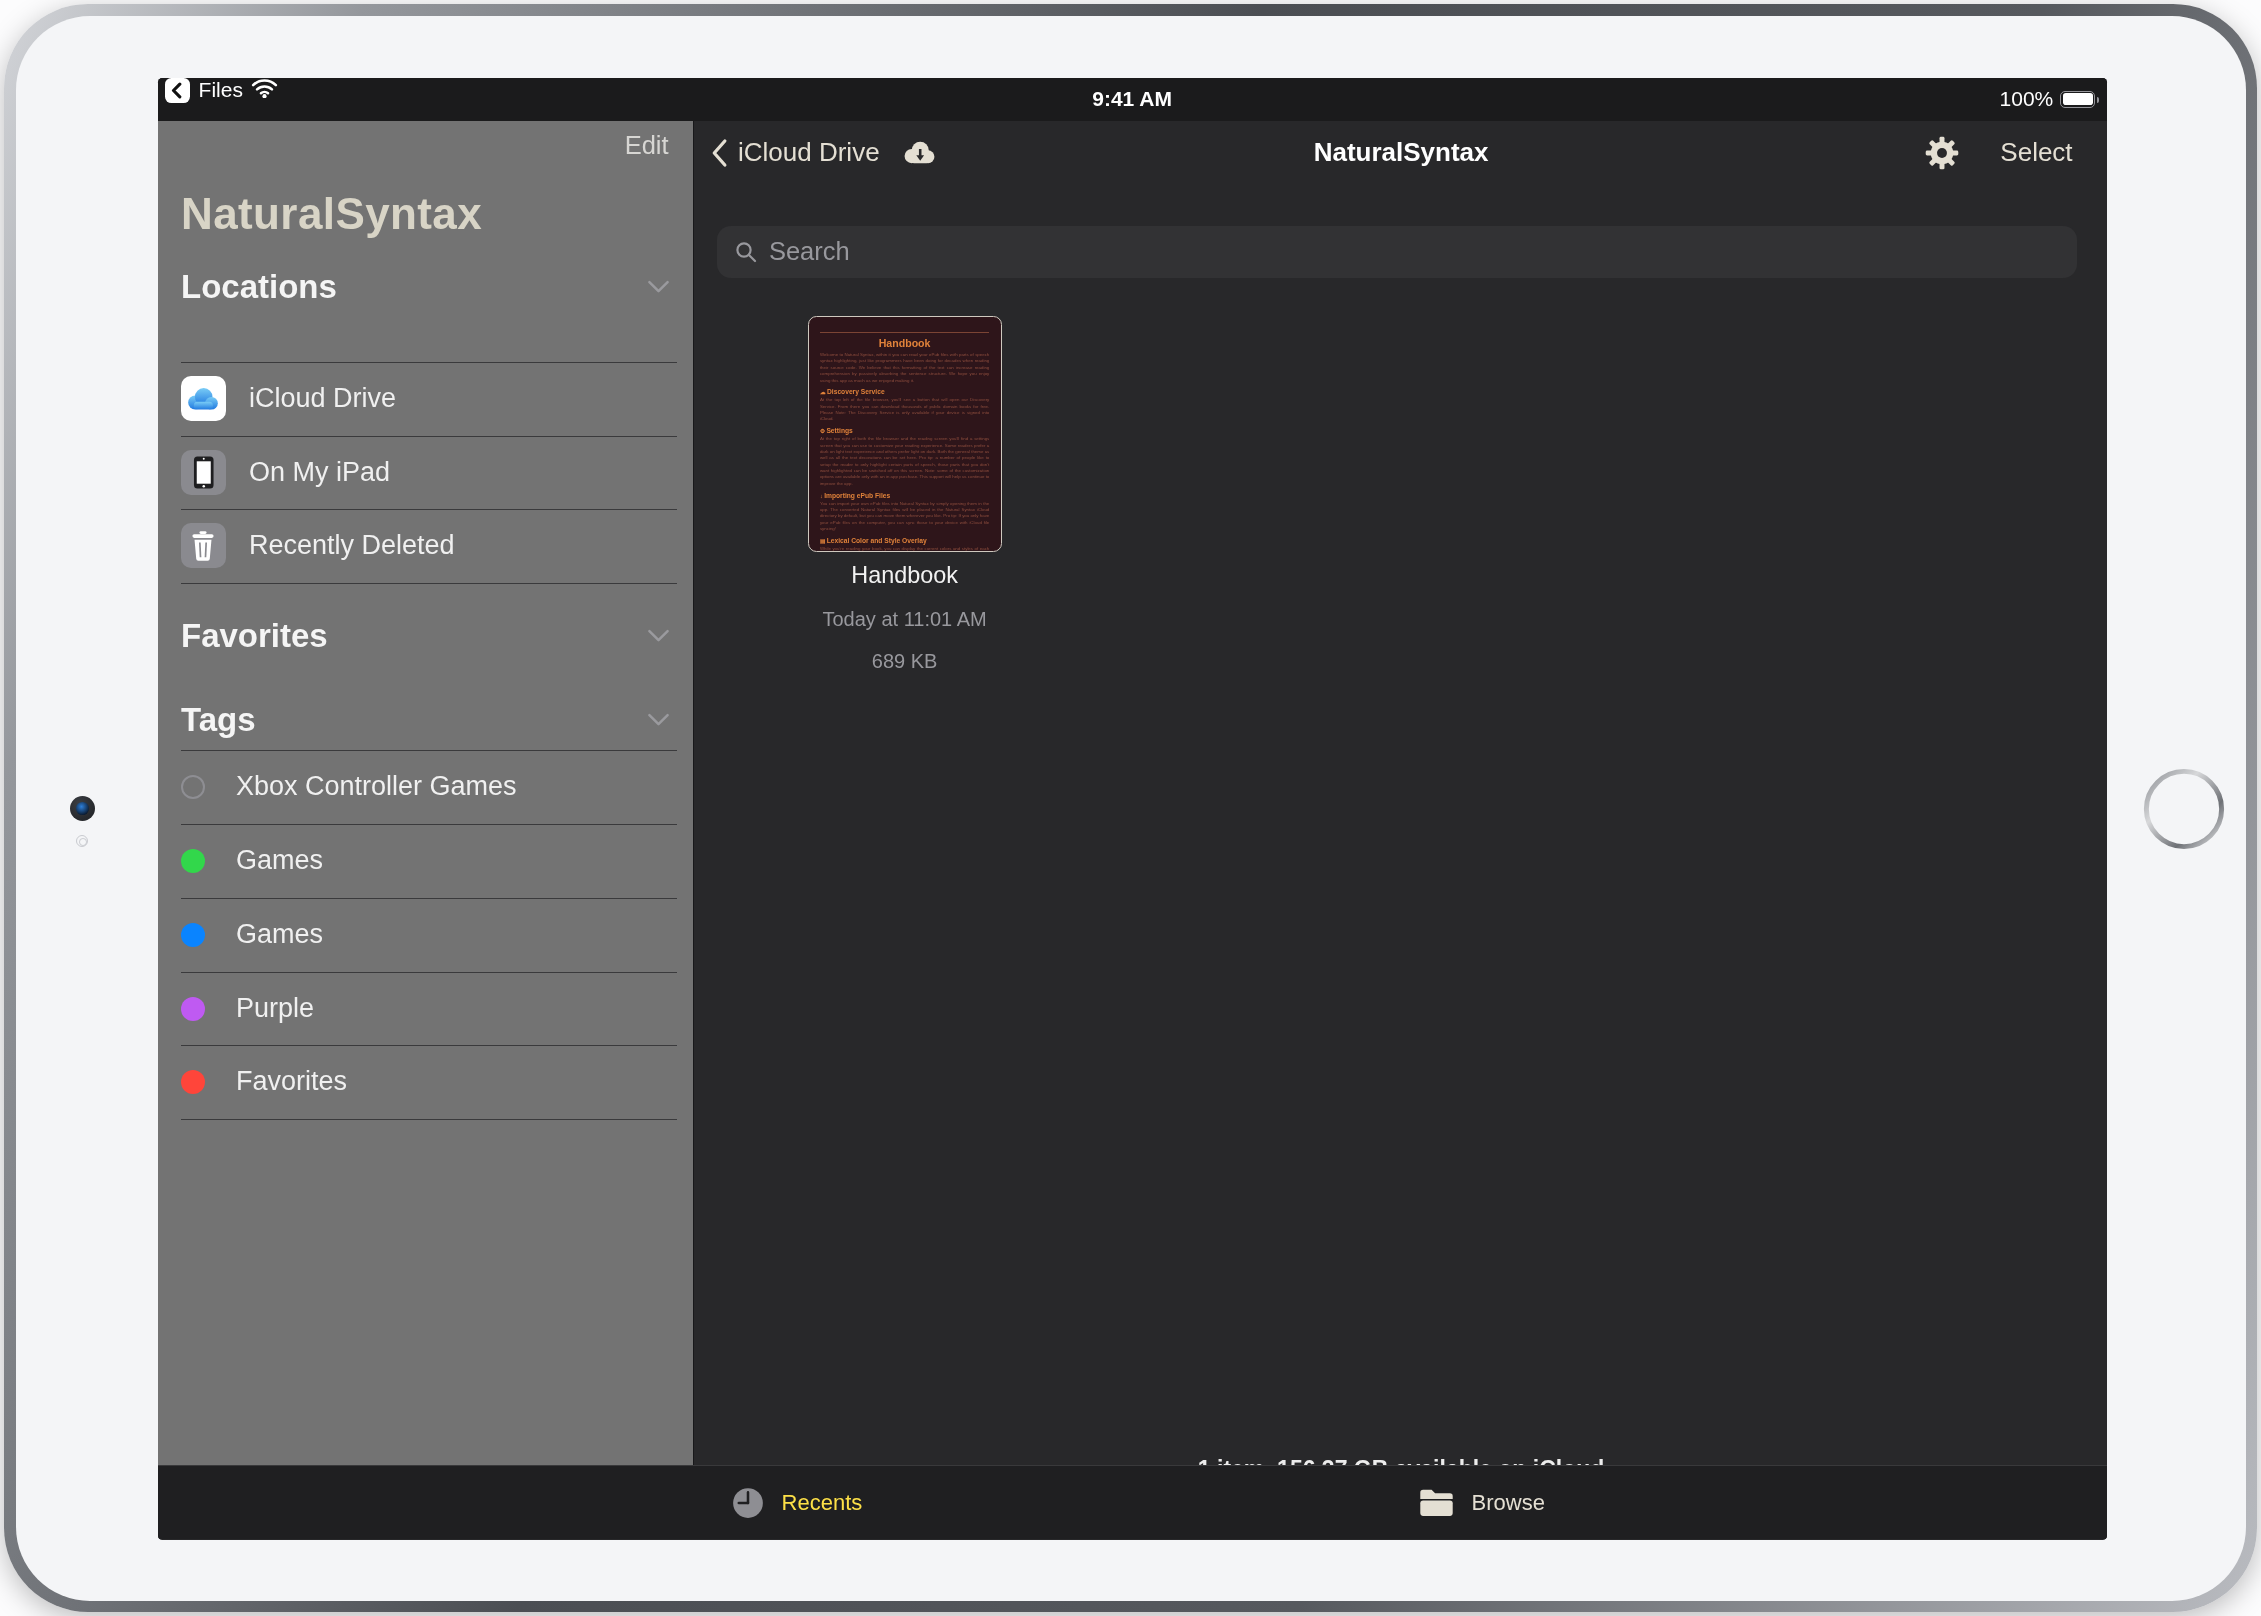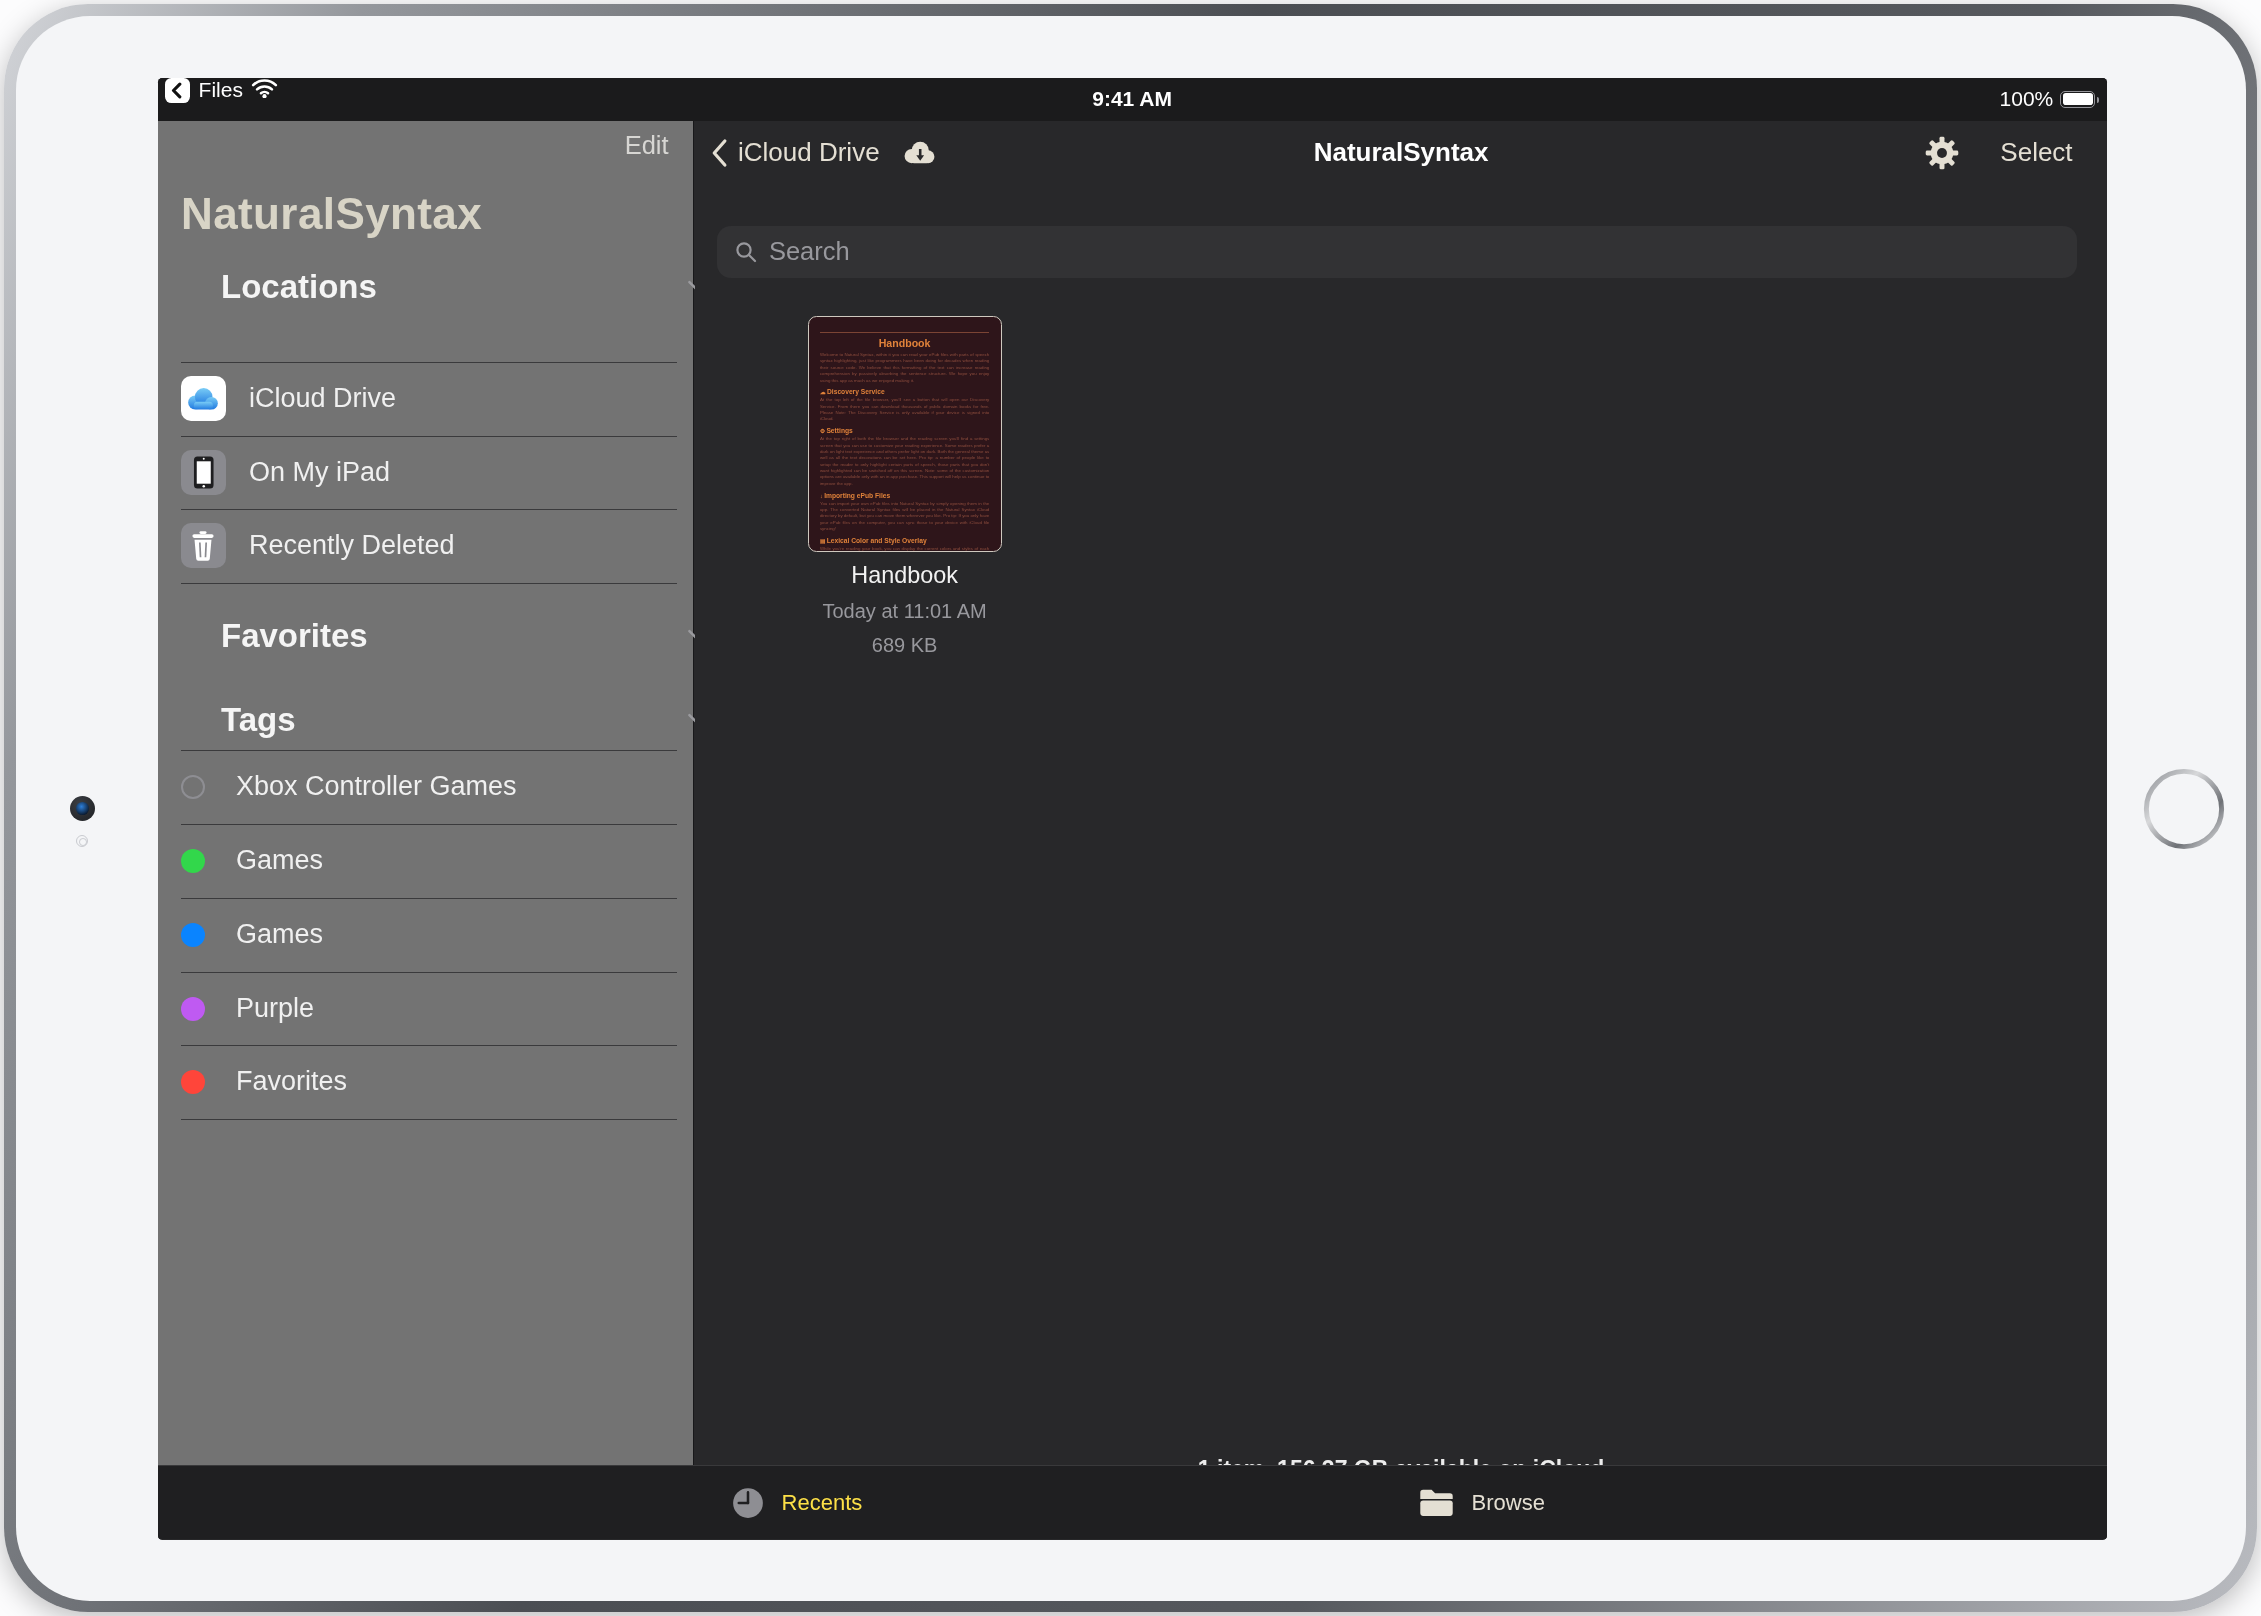--- a/index.html
+++ b/index.html
@@ -30,21 +30,21 @@
   .sb-right { position:absolute; right:11.3px; top:0; height:43px; display:flex; align-items:center; gap:7px; }
   .sb-batt-pct { font-size:21px; color:#fff; }
   .battery { width:35px; height:17px; border:1.8px solid #95959a; border-radius:5px; position:relative; }
   .battery::before { content:""; position:absolute; left:1.4px; top:1.4px; right:1.4px; bottom:1.4px; background:#fff; border-radius:2.8px; }
   .battery::after { content:""; position:absolute; right:-5px; top:5px; width:2.8px; height:6.4px; background:#95959a; border-radius:0 2.1px 2.1px 0; }
 
   
   .sidebar { position:absolute; left:0; top:43px; width:536px; height:1345px; background:#737373; border-right:0.7px solid #18181a; }
   .edit-btn { position:absolute; right:24px; top:10px; font-size:25.5px; color:#d7d6d3; }
   .app-title { position:absolute; left:23.4px; top:68px; font-size:44px; font-weight:700; color:#d8d4c6; letter-spacing:0.4px; }
-  .sec-head { position:absolute; left:23.4px; width:489px; display:flex; align-items:center; justify-content:space-between; font-size:33px; font-weight:700; color:#f5f5f5;margin-left:40px; }
+  .sec-head { position:absolute; left:23.4px; width:489px; display:flex; align-items:center; justify-content:space-between; font-size:33px; font-weight:700; color:#f5f5f5; }
   .divider { position:absolute; left:23.4px; width:496px; height:0.7px; background:#3a3a3c; }
   .srow { position:absolute; left:23.4px; width:489px; height:74px; display:flex; align-items:center; gap:23px; }
   .licon { width:45px; height:45px; border-radius:10px; display:flex; align-items:center; justify-content:center; flex:0 0 auto; }
   .licon.white { background:#ffffff; }
   .licon.gray { background:#8a8a8f; }
   .rlabel { font-size:27px; color:#f0f0f0; }
   .trow { position:absolute; left:23.4px; width:489px; height:74px; display:flex; align-items:center; gap:31px; }
   .tagdot { width:24px; height:24px; border-radius:50%; flex:0 0 auto; }
   .tagdot.ring { background:transparent !important; border:2.1px solid #8e8e93; }
 
@@ -61,21 +61,21 @@
 
   
   .file-card { position:absolute; left:113px; top:195px; width:194px; text-align:center; }
   .doc-thumb { width:194px; height:236px; background:#2e151a; border:1.4px solid #cfc9bf; border-radius:8.5px; overflow:hidden; padding:10px 11.3px 0 11.3px; text-align:left; }
   .doc-rule { height:0.7px; background:#7b4434; margin:5.7px 0 4.3px 0; }
   .doc-title { text-align:center; font-size:10.6px; font-weight:700; color:#e0823a; margin:1.4px 0 2.8px 0; }
   .doc-p { font-size:4.4px; line-height:1.45; color:#8f4e3e; text-align:justify; margin-bottom:2.8px; }
   .doc-h { font-size:6.7px; font-weight:700; color:#e0823a; margin:4.3px 0 2.1px 0; }
   .doc-glyph { font-size:5.7px; margin-right:1.4px; }
   .file-name { margin-top:10px; font-size:23.4px; color:#f2f2f2; }
-  .file-sub { margin-top:11px; font-size:20px; color:#98989d; }
+  .file-sub { margin-top:19px; font-size:20px; color:#98989d; }
 
   .status-footer { position:absolute; left:0; top:1335px; width:1413px; text-align:center; font-size:23px; font-weight:600; color:#ececec; }
 
   
   .tabbar { position:absolute; left:0; top:1387px; width:1949px; height:74px; background:#1f1f21; border-top:0.7px solid #39393b; }
   .tab { position:absolute; top:0; height:74px; display:flex; align-items:center; gap:17px; }
   .tab-label { font-size:22px; }
   .tab.inactive .tab-label { color:#fde047; }
   .tab.active .tab-label { color:#e4dfd3; }
 </style>

